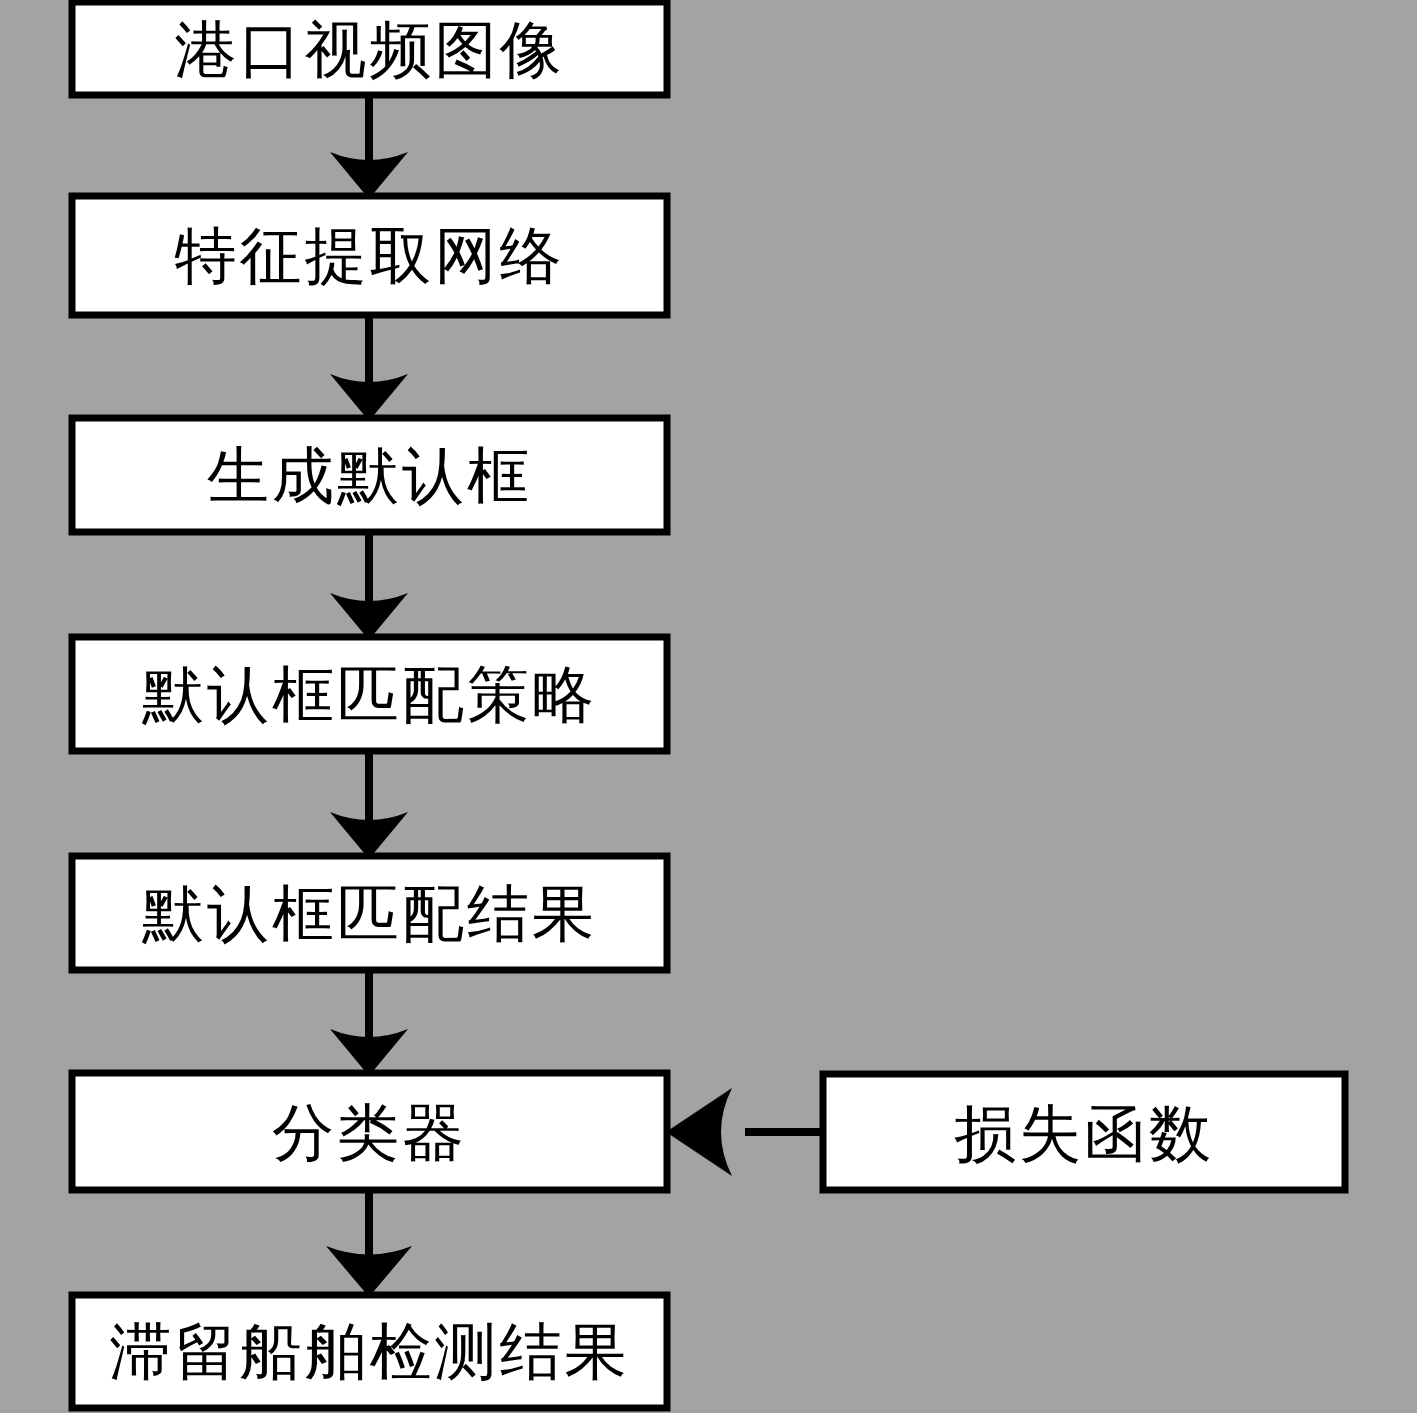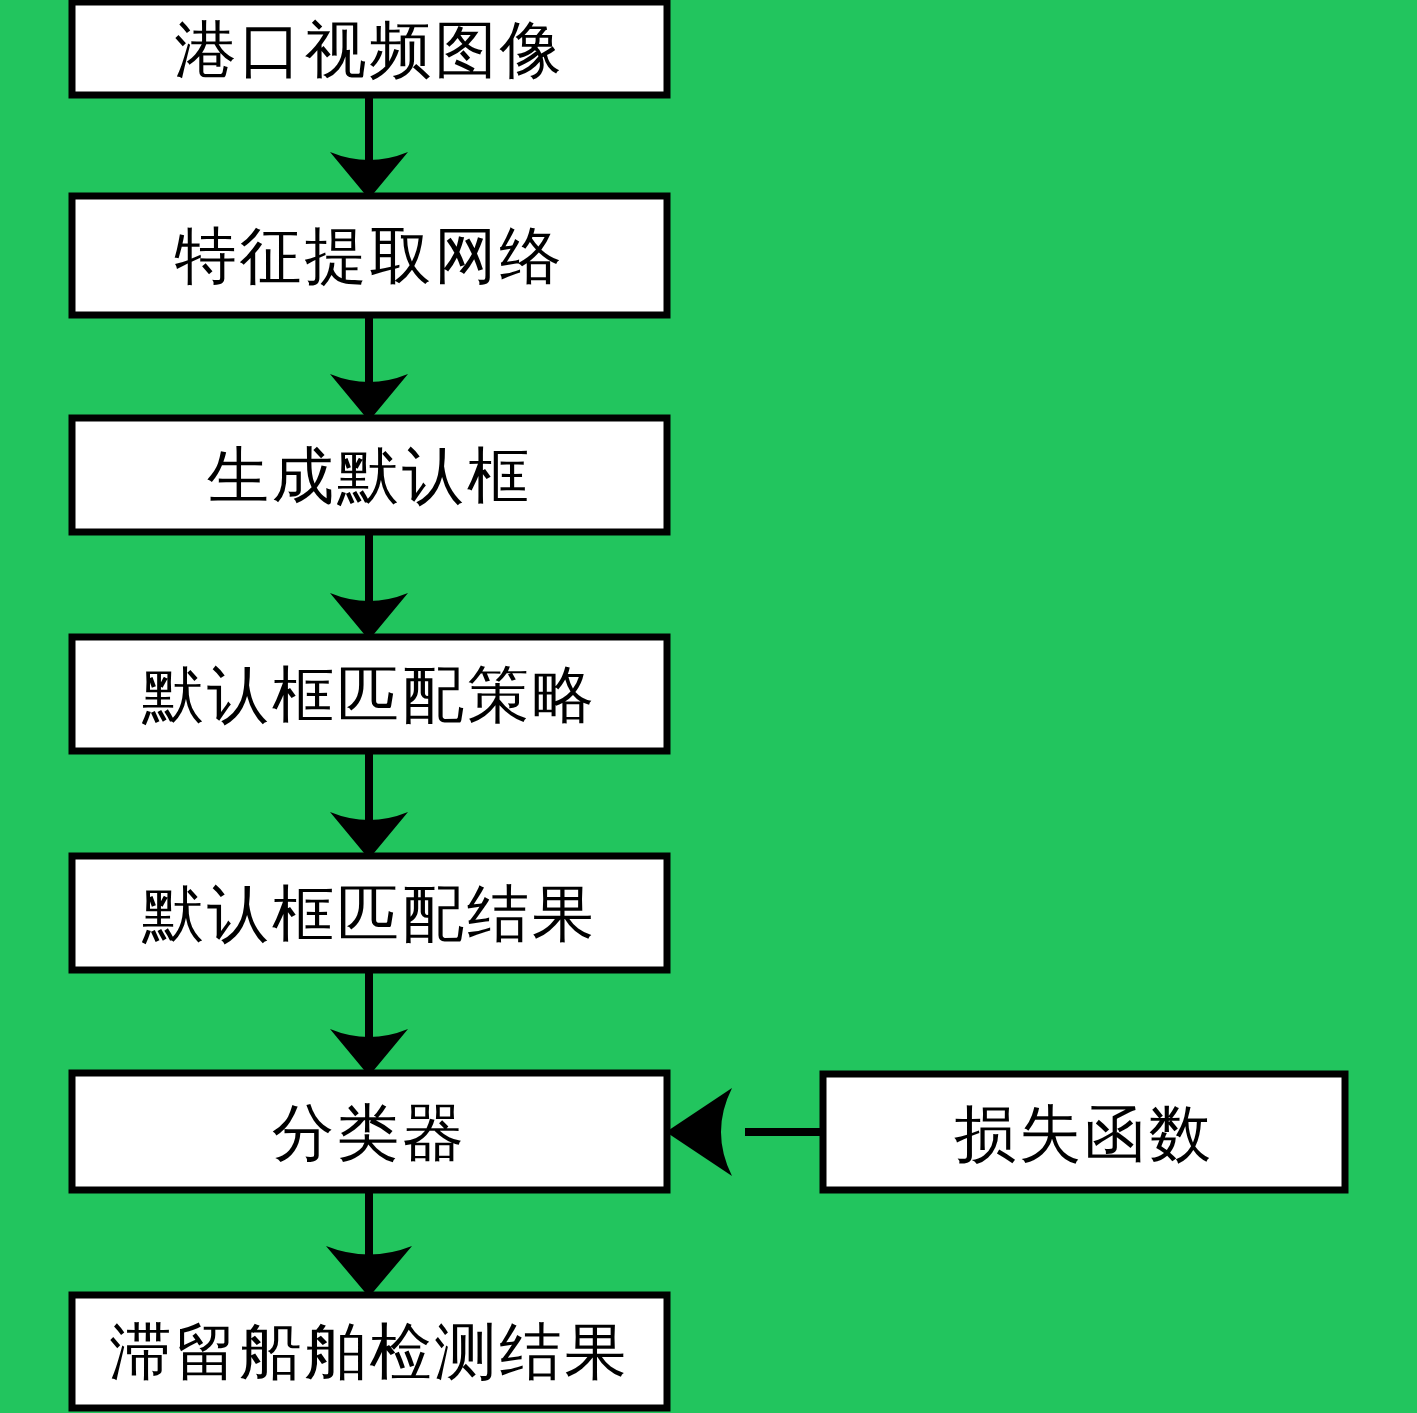--- a/index.html
+++ b/index.html
@@ -7,21 +7,21 @@
     padding: 0;
     background: #ffffff;
   }
   body {
     font-family: "Liberation Serif", "DejaVu Serif", serif;
   }
   #diagram-root {
     position: relative;
     width: 1417px;
     height: 1413px;
-    background: #22c55e;
+    background: #a3a3a3;
     overflow: hidden;
   }
   svg.flow-canvas {
     position: absolute;
     top: 0;
     left: 0;
     width: 1417px;
     height: 1413px;
     display: block;
   }

